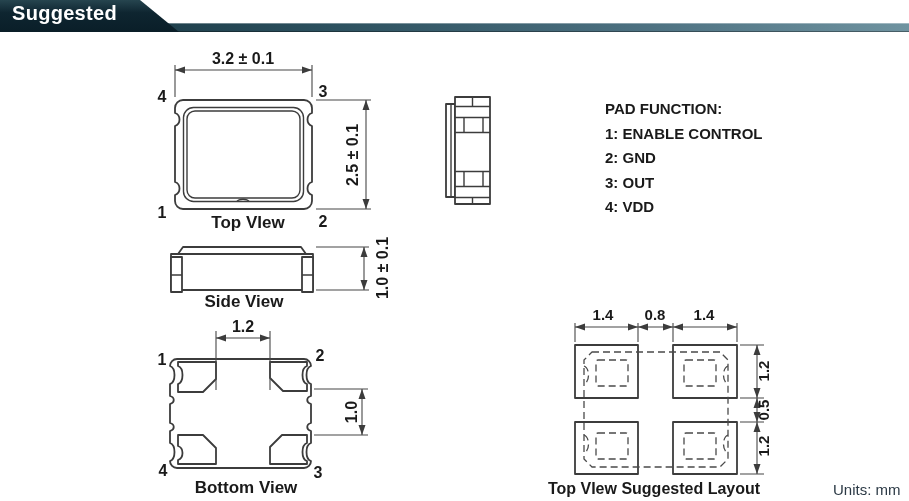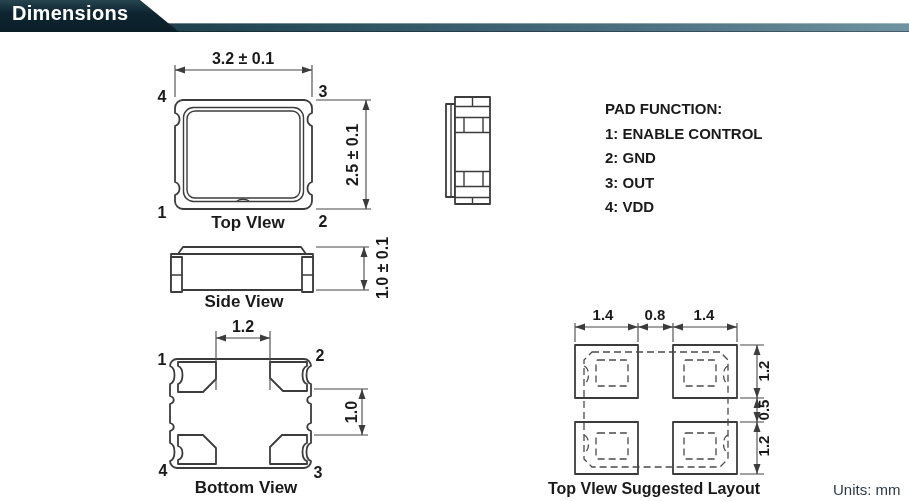--- a/index.html
+++ b/index.html
@@ -33,21 +33,21 @@
   .t15{font-size:15px;}
   .t16{font-size:16px;}
   .t17{font-size:17px;}
   .units{font-weight:normal;font-size:15px;fill:#2b3945;}
 </style>
 </head>
 <body>
 
 <div class="hdr-bar"></div>
 <div class="hdr-banner"></div>
-<div class="hdr-title">Dimensions</div>
+<div class="hdr-title">Suggested</div>
 
 <svg width="909" height="501" viewBox="0 0 909 501">
   <defs>
     <marker id="arr" markerWidth="11" markerHeight="8" refX="10.5" refY="4" orient="auto-start-reverse" markerUnits="userSpaceOnUse">
       <path d="M0.5,0.5 L10.5,4 L0.5,7.5 Z" fill="#3c3c3c"></path>
     </marker>
   </defs>
 
   <g>
     <path class="ol" d="M183,100 H304 A8,8 0 0 1 312,108 V113 C306,115 306,124 312,126 V182 C306,184 306,193 312,195 V201 A8,8 0 0 1 304,209 H183 A8,8 0 0 1 175,201 V195 C181,193 181,184 175,182 V126 C181,124 181,115 175,113 V108 A8,8 0 0 1 183,100 Z"></path>

